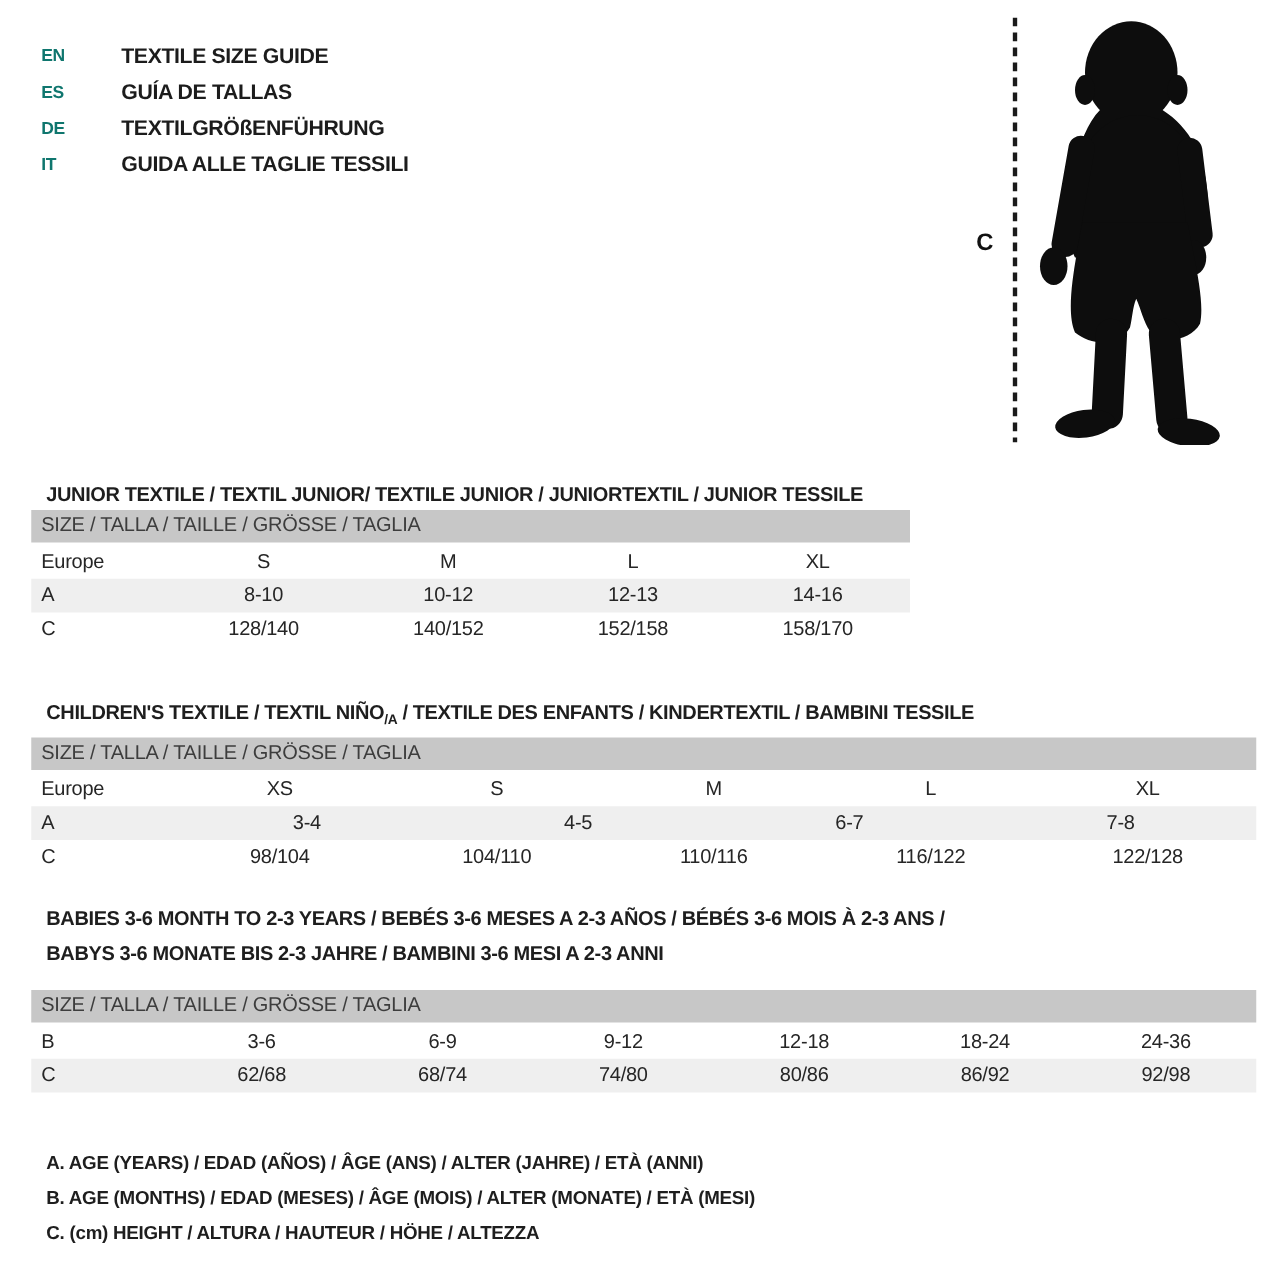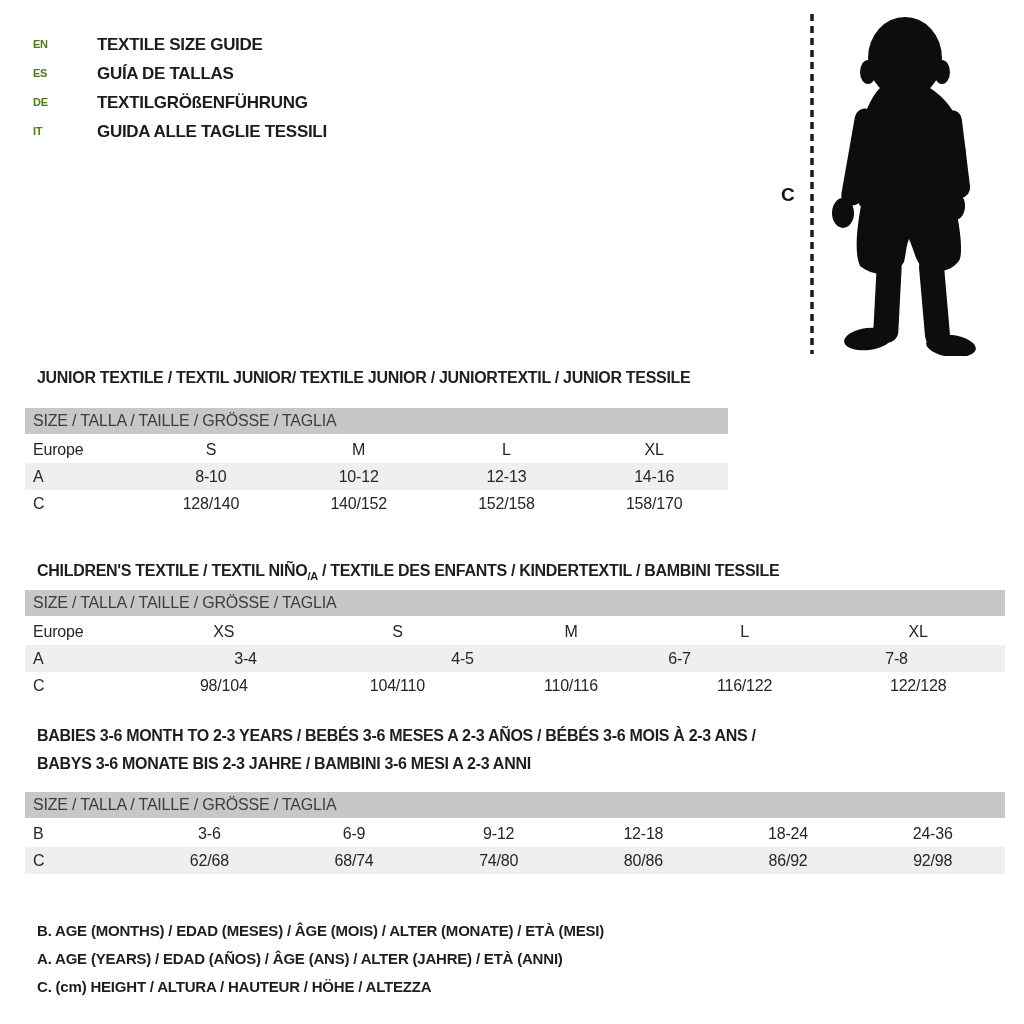--- a/index.html
+++ b/index.html
@@ -14,38 +14,38 @@
     position: relative;
     width: 1024px; height: 1024px;
     background: #fff;
   }
   
   .lang-block {
     position: absolute; left: 33px; top: 30px;
     letter-spacing: -0.3px;
   }
   .lang-row { display: flex; height: 29px; line-height: 29px; }
-  .lang-code { width: 64px; font-weight: bold; font-size: 11px; color: #4d7c0f; }
+  .lang-code { width: 64px; font-weight: bold; font-size: 14px; color: #0f766e; }
   .lang-title { font-weight: bold; font-size: 17px; color: #1c1c1c; white-space: nowrap; text-align: center; }
 
   
   .measure-line { position: absolute; left: 809px; top: 14px; }
   .c-label {
     position: absolute; left: 781px; top: 184px;
     font-weight: bold; font-size: 19px; color: #111;
   }
   .baby-svg { position: absolute; left: 820px; top: 10px; }
 
   
   .sec-title {
     position: absolute; margin: 0;
     font-size: 16px; font-weight: bold; color: #1e1e1e;
     letter-spacing: -0.3px; white-space: nowrap;
   }
-  .t-junior   { left: 37px; top: 369px; }
+  .t-junior   { left: 37px; top: 388px; }
   .t-children { left: 37px; top: 562px; }
   .t-babies   { left: 37px; top: 722px; line-height: 28px; }
   .subscript  { font-size: 11px; vertical-align: -4px; }
 
   
   .table { position: absolute; font-size: 16px; letter-spacing: -0.2px; }
   .tbl-junior   { left: 25px; top: 408px; width: 703px; }
   .tbl-children { left: 25px; top: 590px; width: 980px; }
   .tbl-babies   { left: 25px; top: 792px; width: 980px; }
   .thead {
@@ -201,18 +201,18 @@
         <span class="tcell">62/68</span>
         <span class="tcell">68/74</span>
         <span class="tcell">74/80</span>
         <span class="tcell">80/86</span>
         <span class="tcell">86/92</span>
         <span class="tcell">92/98</span>
          </div>
     </div>
 
   <div class="legend">
+      <div class="legend-line">A. AGE (YEARS) / EDAD (AÑOS) / ÂGE (ANS) / ALTER (JAHRE) / ETÀ (ANNI)</div>
       <div class="legend-line">B. AGE (MONTHS) / EDAD (MESES) / ÂGE (MOIS) / ALTER (MONATE) / ETÀ (MESI)</div>
-      <div class="legend-line">A. AGE (YEARS) / EDAD (AÑOS) / ÂGE (ANS) / ALTER (JAHRE) / ETÀ (ANNI)</div>
       <div class="legend-line">C. (cm) HEIGHT / ALTURA / HAUTEUR / HÖHE / ALTEZZA</div>
     </div>
 
 </div>
 
 </body></html>

